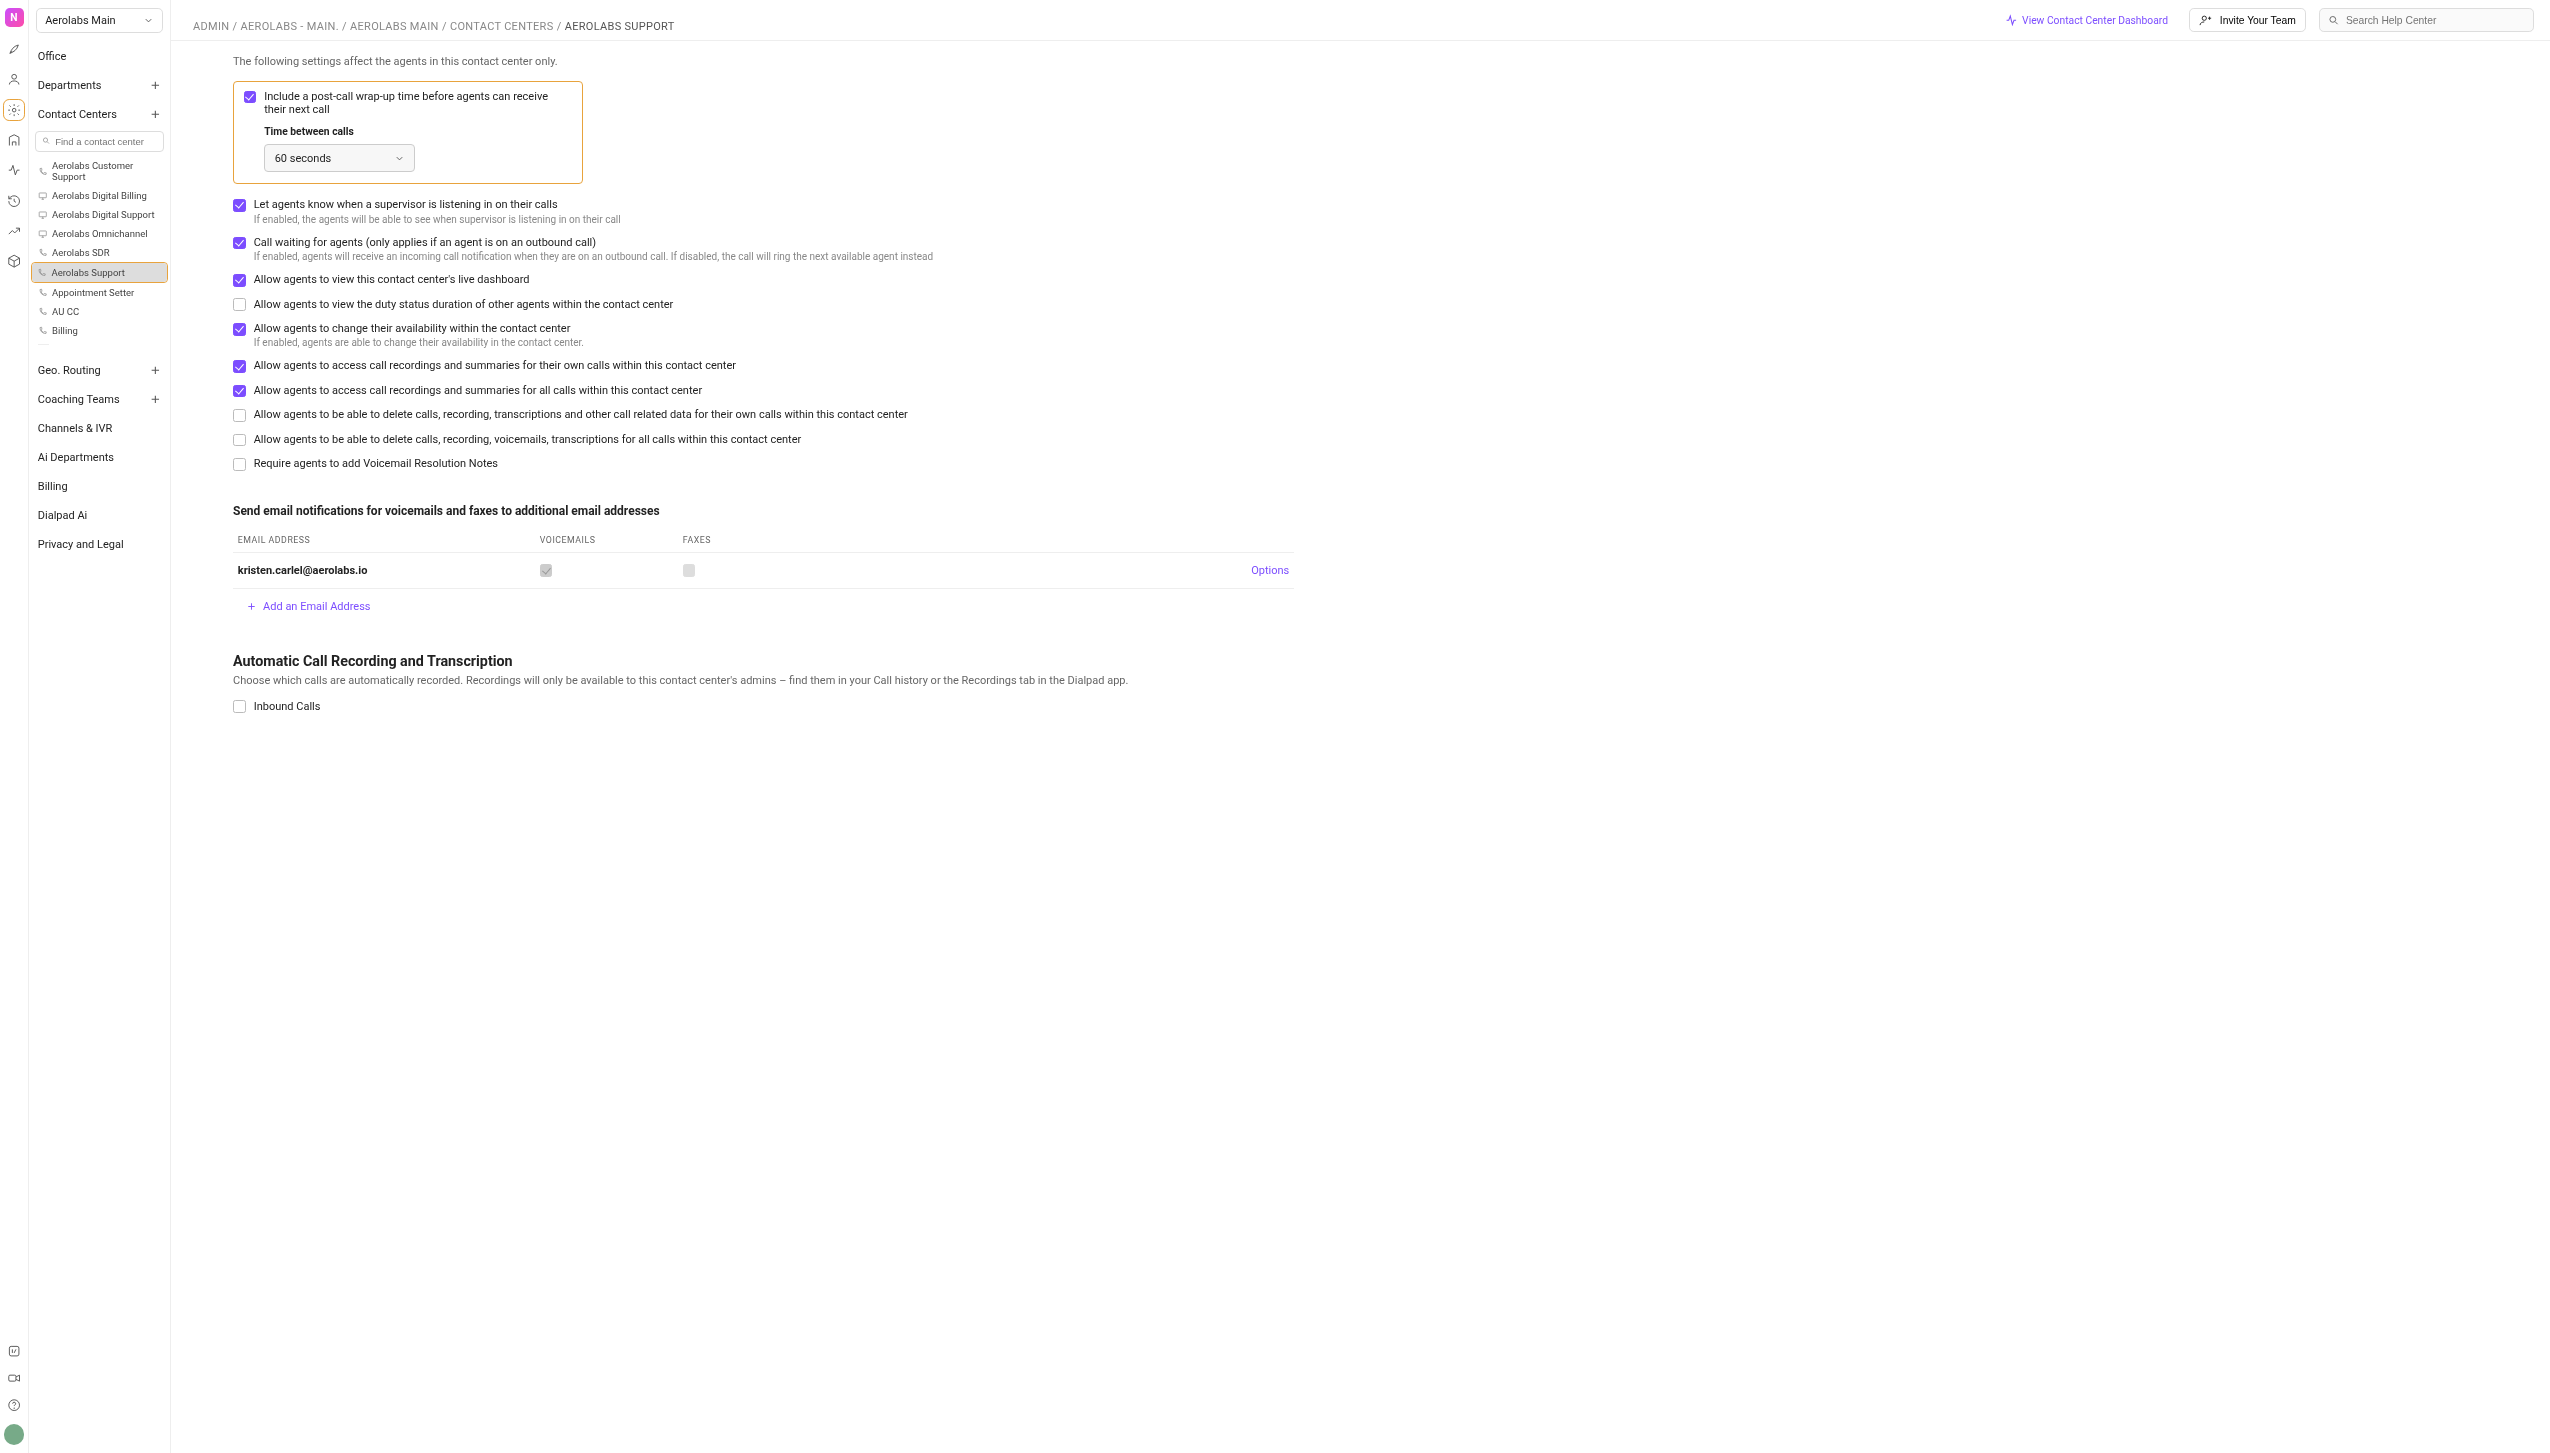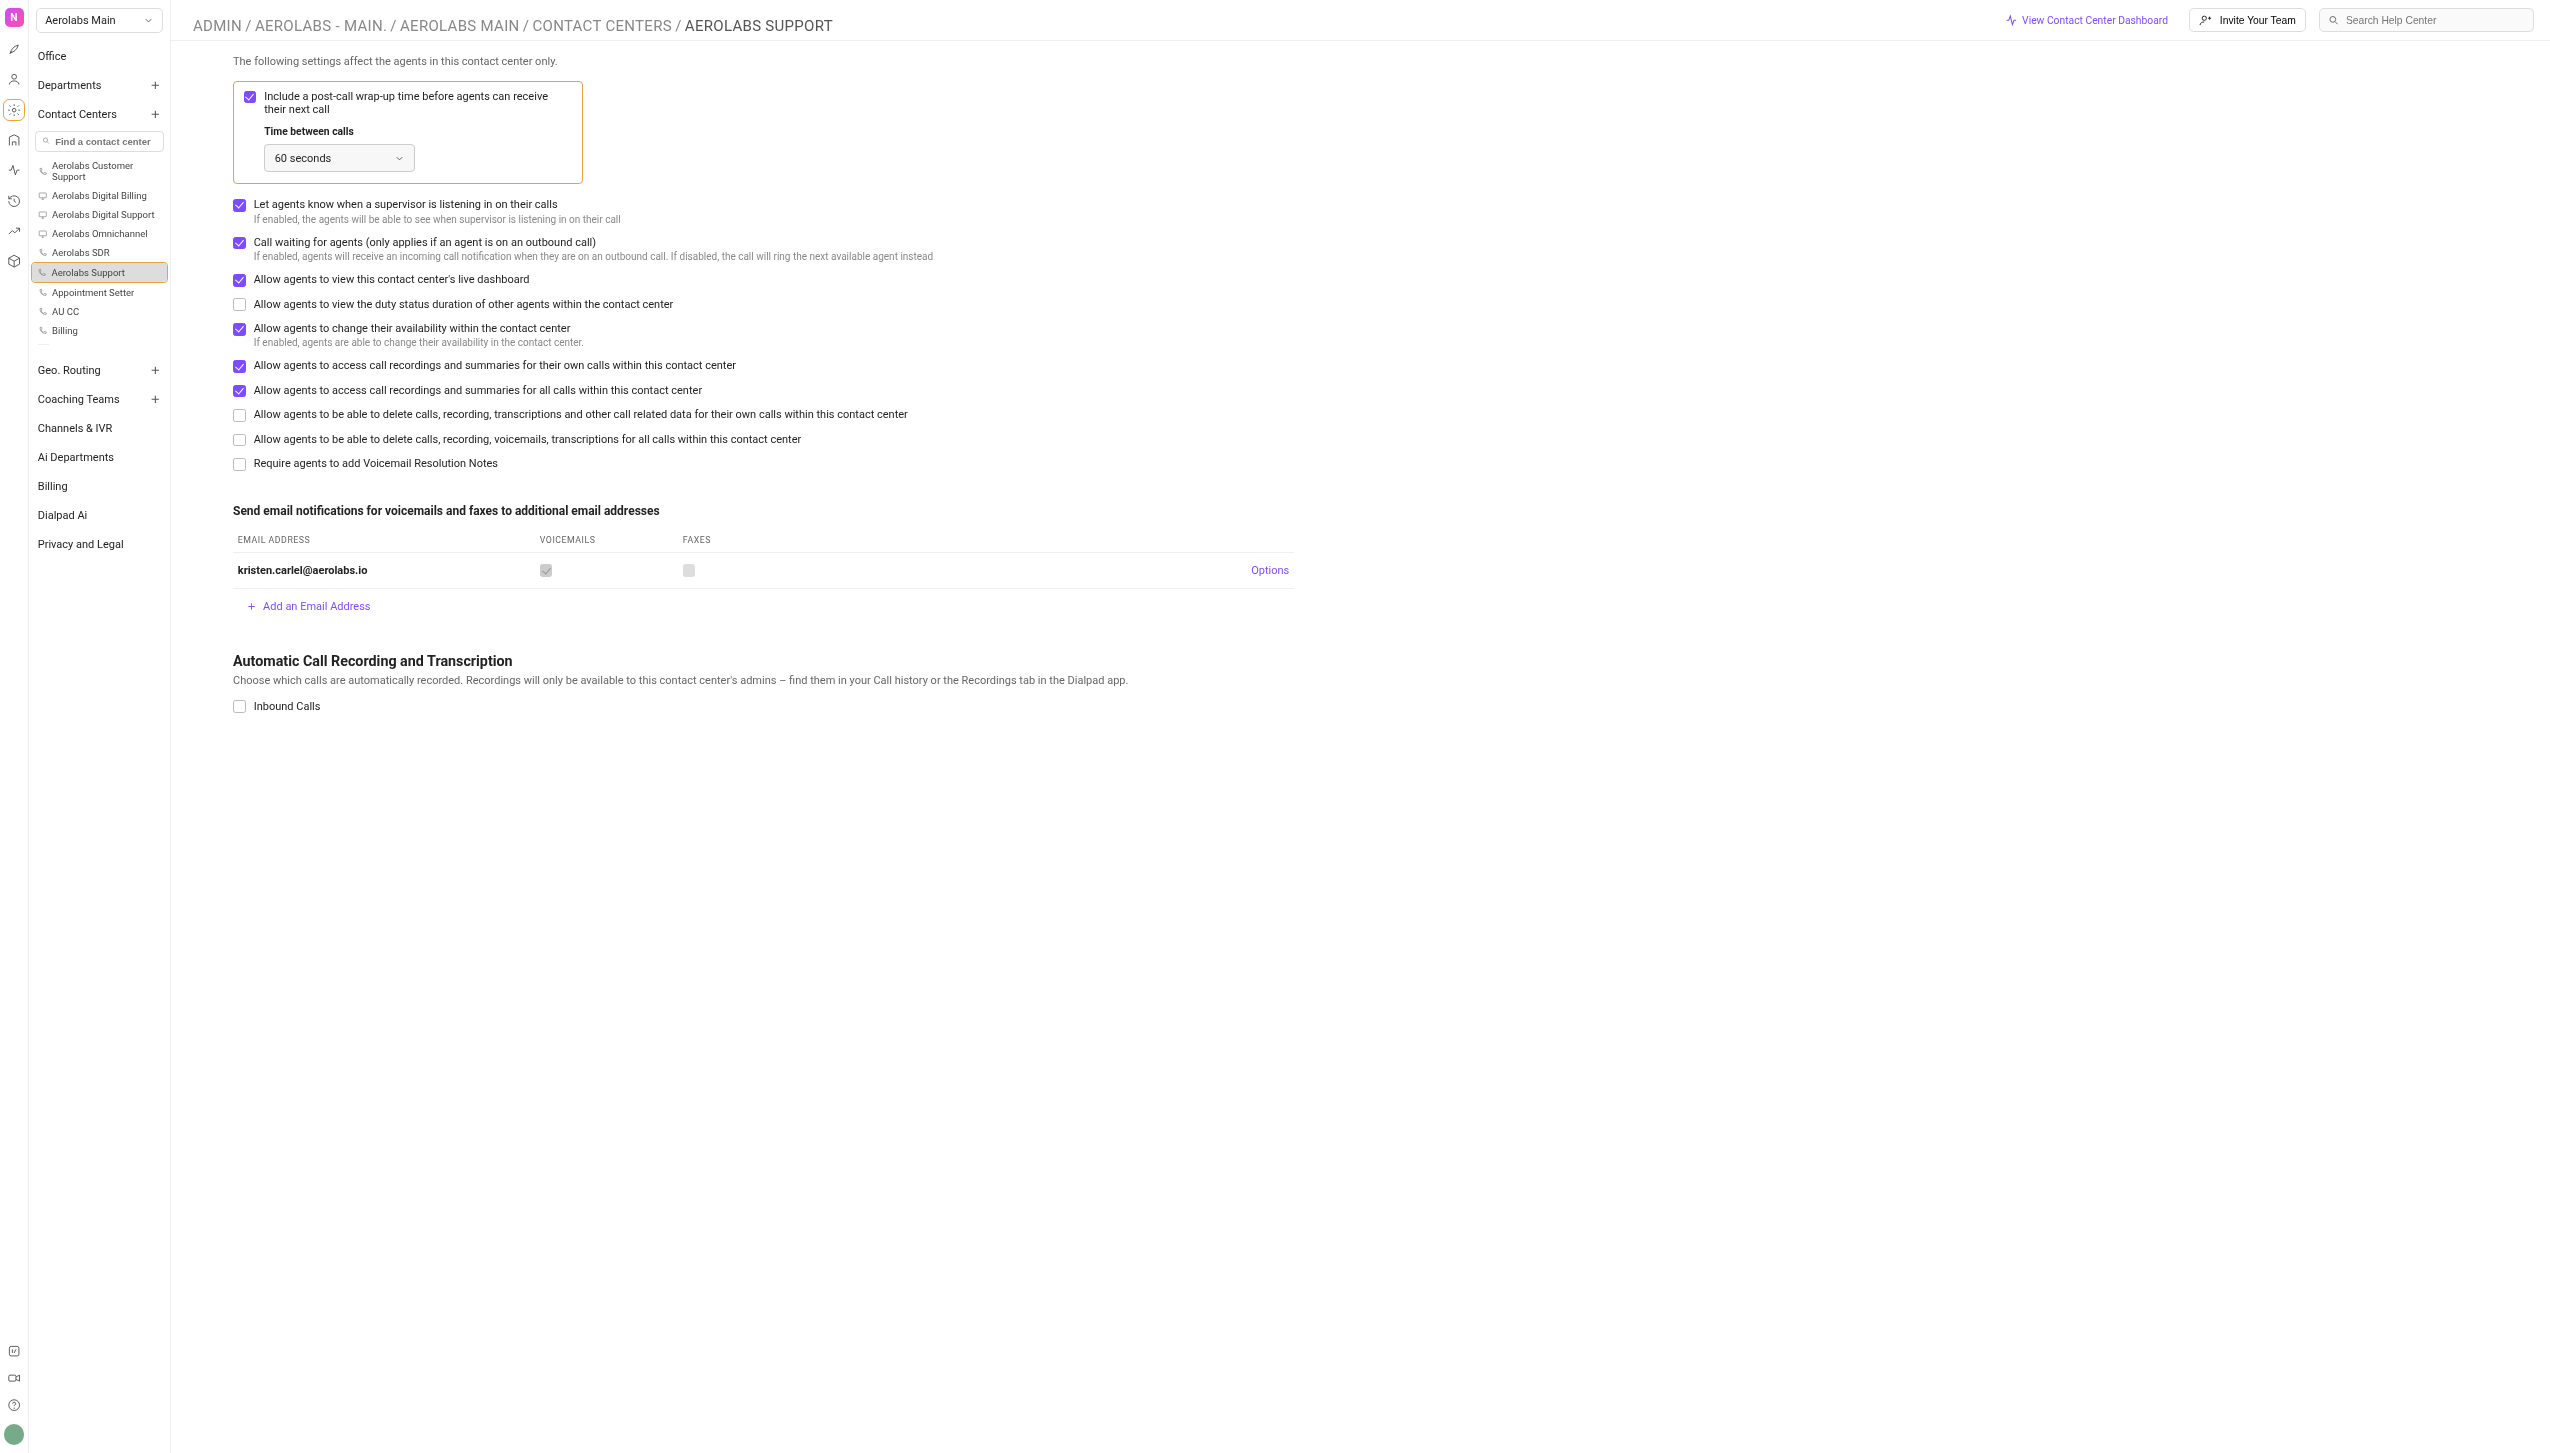--- a/index.html
+++ b/index.html
@@ -19,34 +19,34 @@
   
   .sidebar { width: 142px; border-right: 0.8px solid #eee; display:flex; flex-direction:column; background:#fff; padding-top:6.4px; padding-left:2.4px; padding-right:2.4px; }
   .ws-select { margin: 1.6px 4.8px 9.5px 4.8px; padding: 4.8px 8px; border:0.8px solid #ddd; border-radius:4.8px; display:flex; align-items:center; justify-content:space-between; cursor:pointer; font-size:11px; }
   .ws-select svg { width:11px; height:11px; stroke:#555; fill:none; stroke-width:2; }
   
   .side-item { padding: 8px 6.4px; display:flex; align-items:center; justify-content:space-between; font-size:11px; color:#222; cursor:pointer; }
   .add-icon { width:12.7px; height:12.7px; stroke:#555; fill:none; stroke-width:2; cursor:pointer; }
   
   .side-search { margin: 1.6px 3.2px 4.8px 3.2px; padding: 4px 6.4px; border:0.8px solid #ddd; border-radius:4px; display:flex; align-items:center; gap:4.8px; font-size:9.5px; color:#888; }
   .side-search svg { width:9.5px; height:9.5px; stroke:#888; fill:none; stroke-width:2; }
-  .side-search input { border:none; outline:none; font-size:9.5px; width:100%; background:transparent;font-weight:bold; }
+  .side-search input { border:none; outline:none; font-size:9.5px; width:100%; background:transparent; }
   
   .cc-list { padding: 0 1.6px; }
   .cc-item { display:flex; align-items:center; gap:4.8px; padding: 4px 4.8px; font-size:9.5px; color:#444; cursor:pointer; border-radius:4px; }
   .cc-item svg { width:9.5px; height:9.5px; stroke:#888; fill:none; stroke-width:1.8; flex-shrink:0; }
   .cc-item.active { background:#ddd; }
   .cc-highlight-wrap { border:1.6px solid #e8a33d; border-radius:4px; margin: 0 -1.6px; padding:0; }
   .cc-divider { height:0.8px; background:#eee; margin:3.2px 4.8px; width:11px; }
   
   
   .main { flex:1; display:flex; flex-direction:column; overflow:hidden; }
   
   .topbar { height: 41px; border-bottom:0.8px solid #eee; display:flex; align-items:center; padding: 0 16px 0 22px; gap:12.7px; }
-  .breadcrumb { font-size:15px; letter-spacing:0.3px; color:#888; text-transform:uppercase; flex:1;margin-top:12px; }
+  .breadcrumb { font-size:11px; letter-spacing:0.3px; color:#888; text-transform:uppercase; flex:1;margin-top:12px; }
   .breadcrumb .sep { margin: 0 3.2px; }
   .dash-link { display:flex; align-items:center; gap:4.8px; color:#7c4dff; font-size:10.3px; cursor:pointer; padding:4.8px 8px; }
   .dash-link svg { width:12.7px; height:12.7px; stroke:#7c4dff; fill:none; stroke-width:2; }
   .invite-btn { display:flex; align-items:flex-end; gap:8px; border:0.8px solid #ddd; border-radius:4.8px; padding:4.8px 9.5px; font-size:10.3px; cursor:pointer; background:#fff; }
   .invite-btn svg { width:12.7px; height:12.7px; stroke:#222; fill:none; stroke-width:1.8; }
   .search-help { display:flex; align-items:center; gap:6.4px; border:0.8px solid #ddd; border-radius:4.8px; padding:4.8px 8px; font-size:10.3px; width:215px; background:#fafafa; }
   .search-help svg { width:12.7px; height:12.7px; stroke:#666; fill:none; stroke-width:2; }
   .search-help input { border:none; background:transparent; outline:none; font-size:10.3px; width:100%; }
   
   .content { flex:1; overflow-y:auto; padding: 14.3px 22px 32px 62px; max-width: 1145px; }

